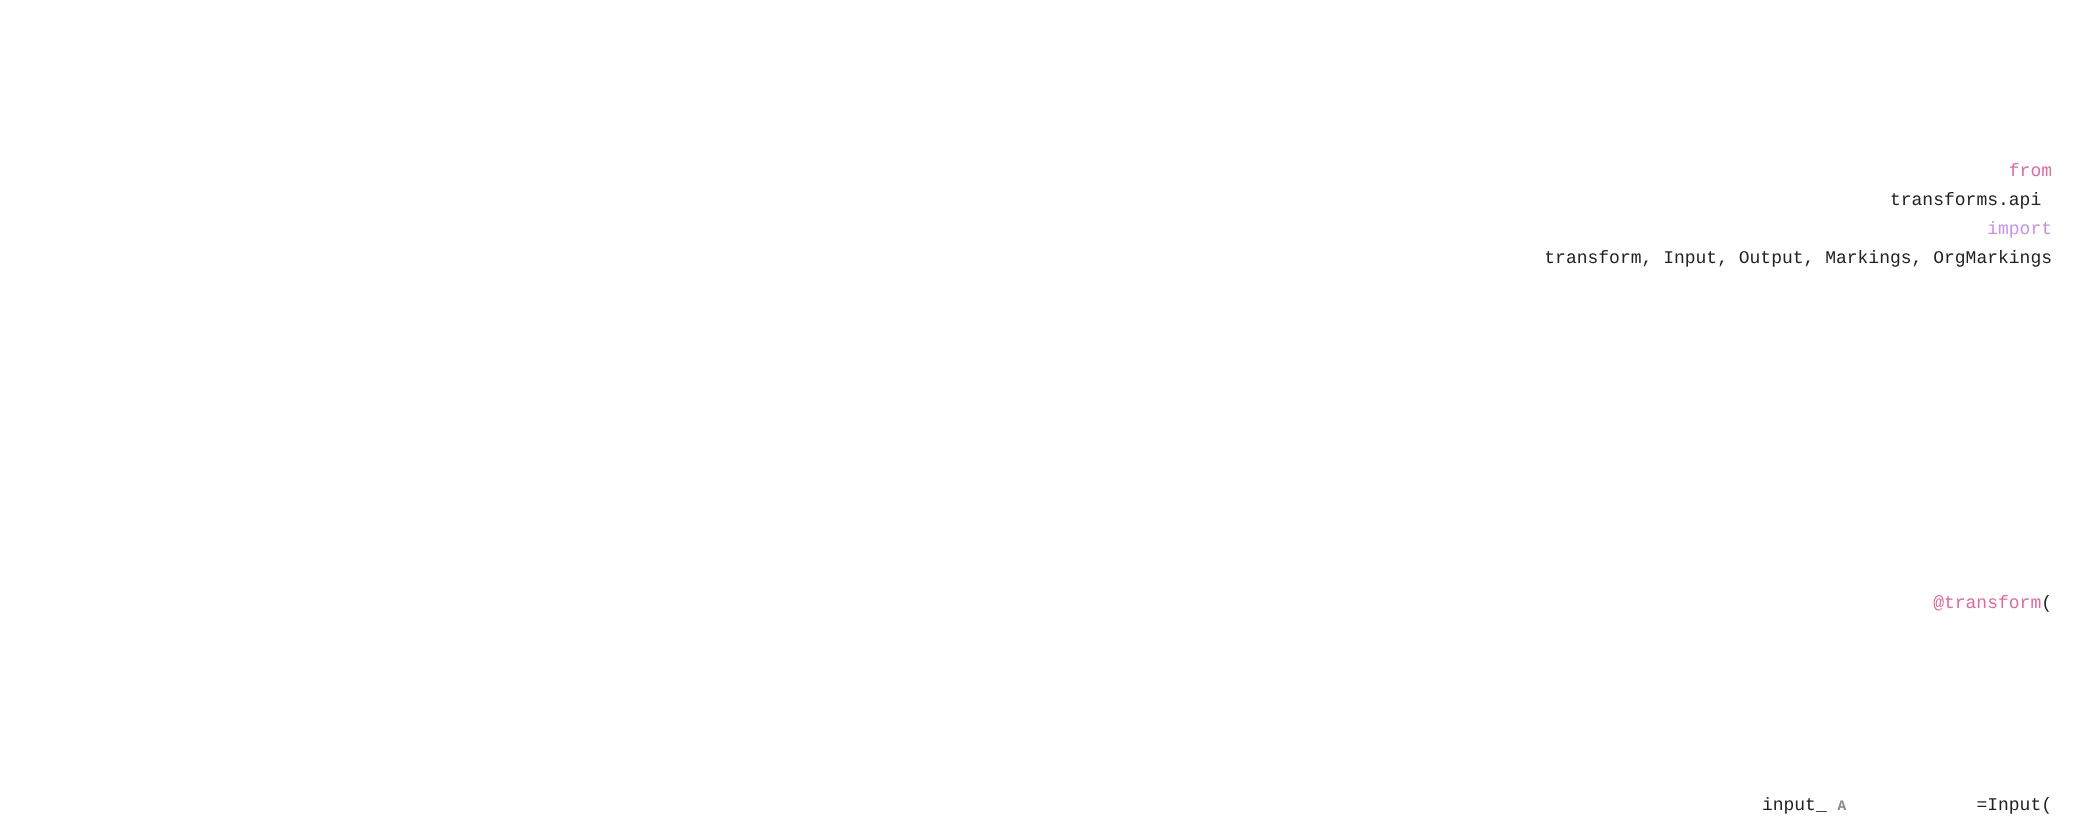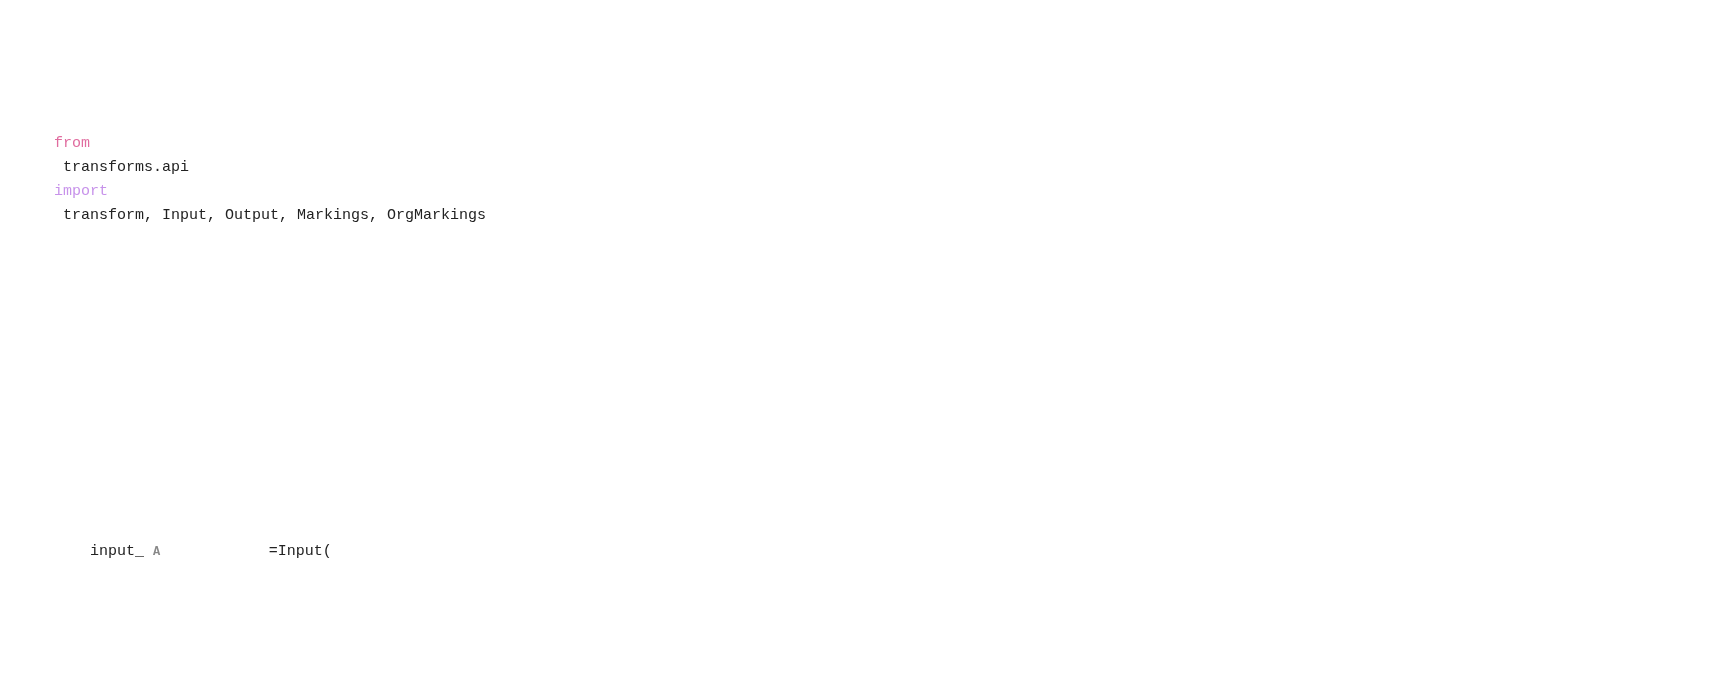--- a/index.html
+++ b/index.html
@@ -18,20 +18,21 @@
     .code-block {
       position: relative;
       white-space: pre;
     }
 
     .kw-from { color: #e06c9f; }
     .kw-at { color: #e06c9f; }
 
     .code-line {
       display: block;
+      text-align: right;
     }
     .param-hint {
       color: #888;
       font-size: 12px;
       font-weight: bold;
       letter-spacing: 0.5px;
     }
     .normal { color: #222; }
     .purple { color: #c792ea; }
   </style>
@@ -45,20 +46,23 @@
     <span class="kw-from">from</span>
     <span class="normal"> transforms.api </span>
     <span class="purple">import</span>
     <span class="normal"> transform, Input, Output, Markings, OrgMarkings</span>
   </span>
 
   <br>
   <br>
 
   
+  <span class="code-line">
+    <span class="kw-at">@transform</span><span class="normal">(</span>
+  </span>
 
   
   <span class="code-line">
     <span class="normal">    input_ </span><span class="param-hint">A</span><span class="normal">            =Input(</span>
   </span>
 
   
   
 
   

